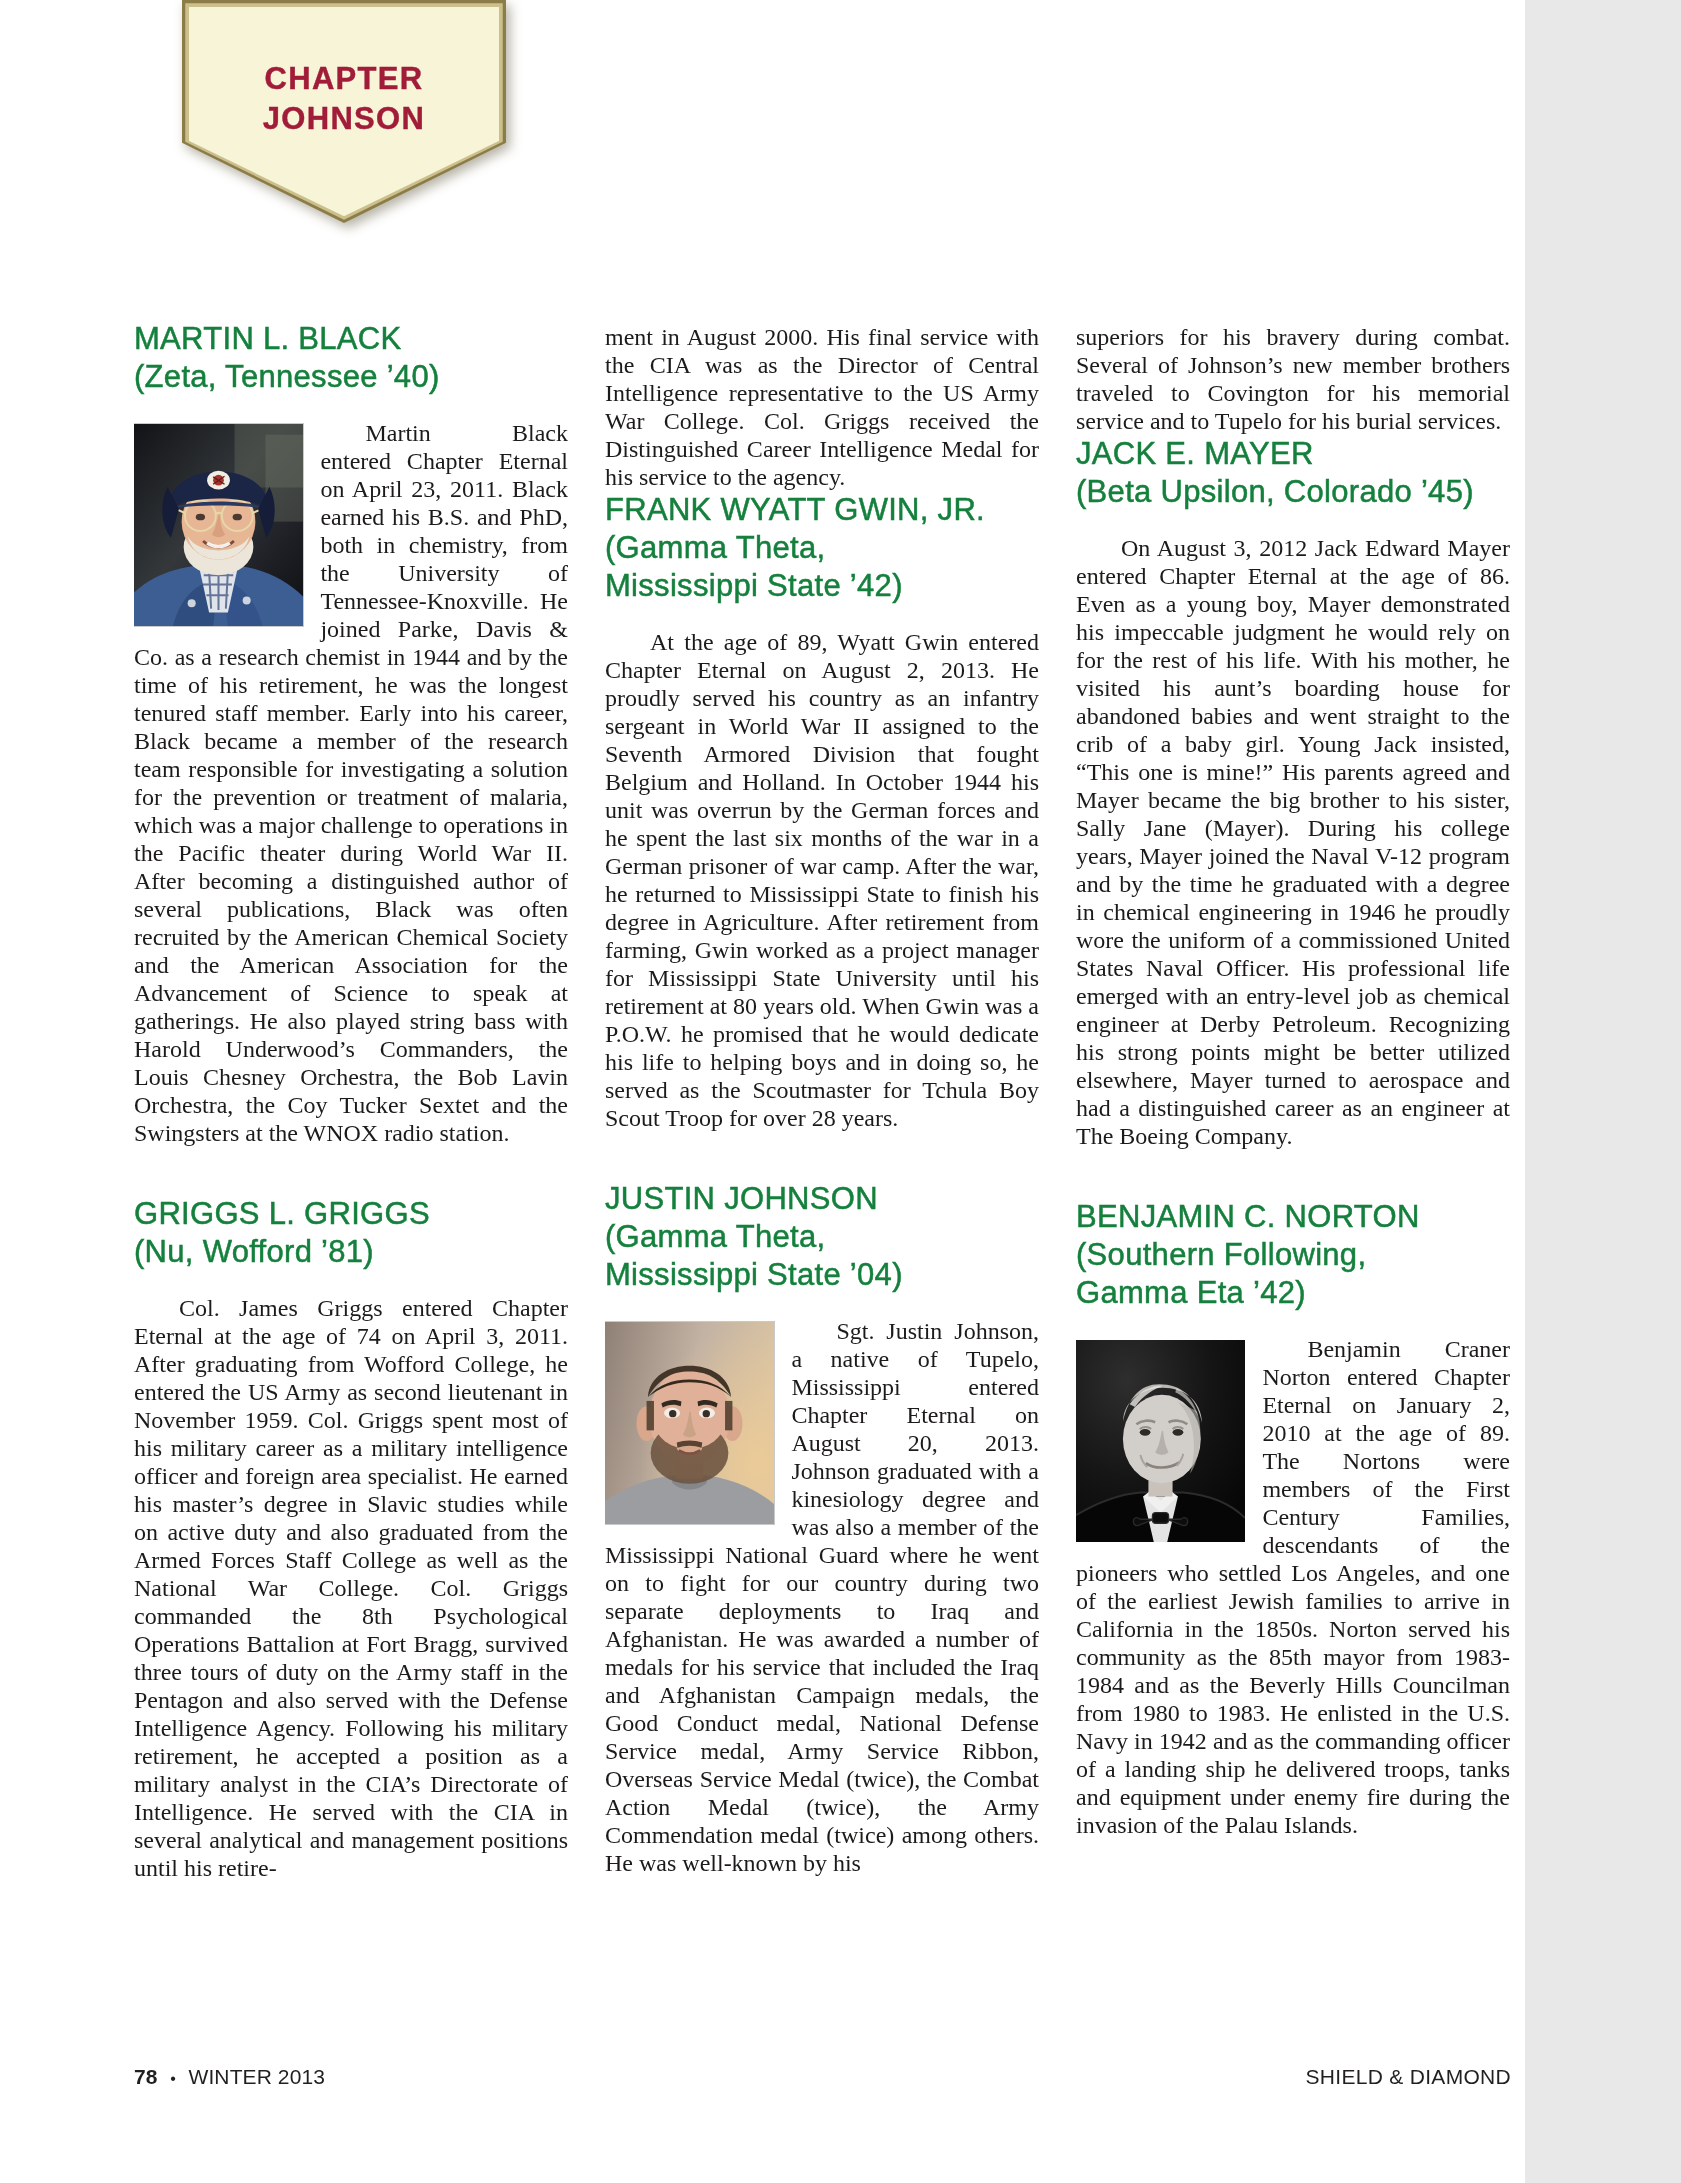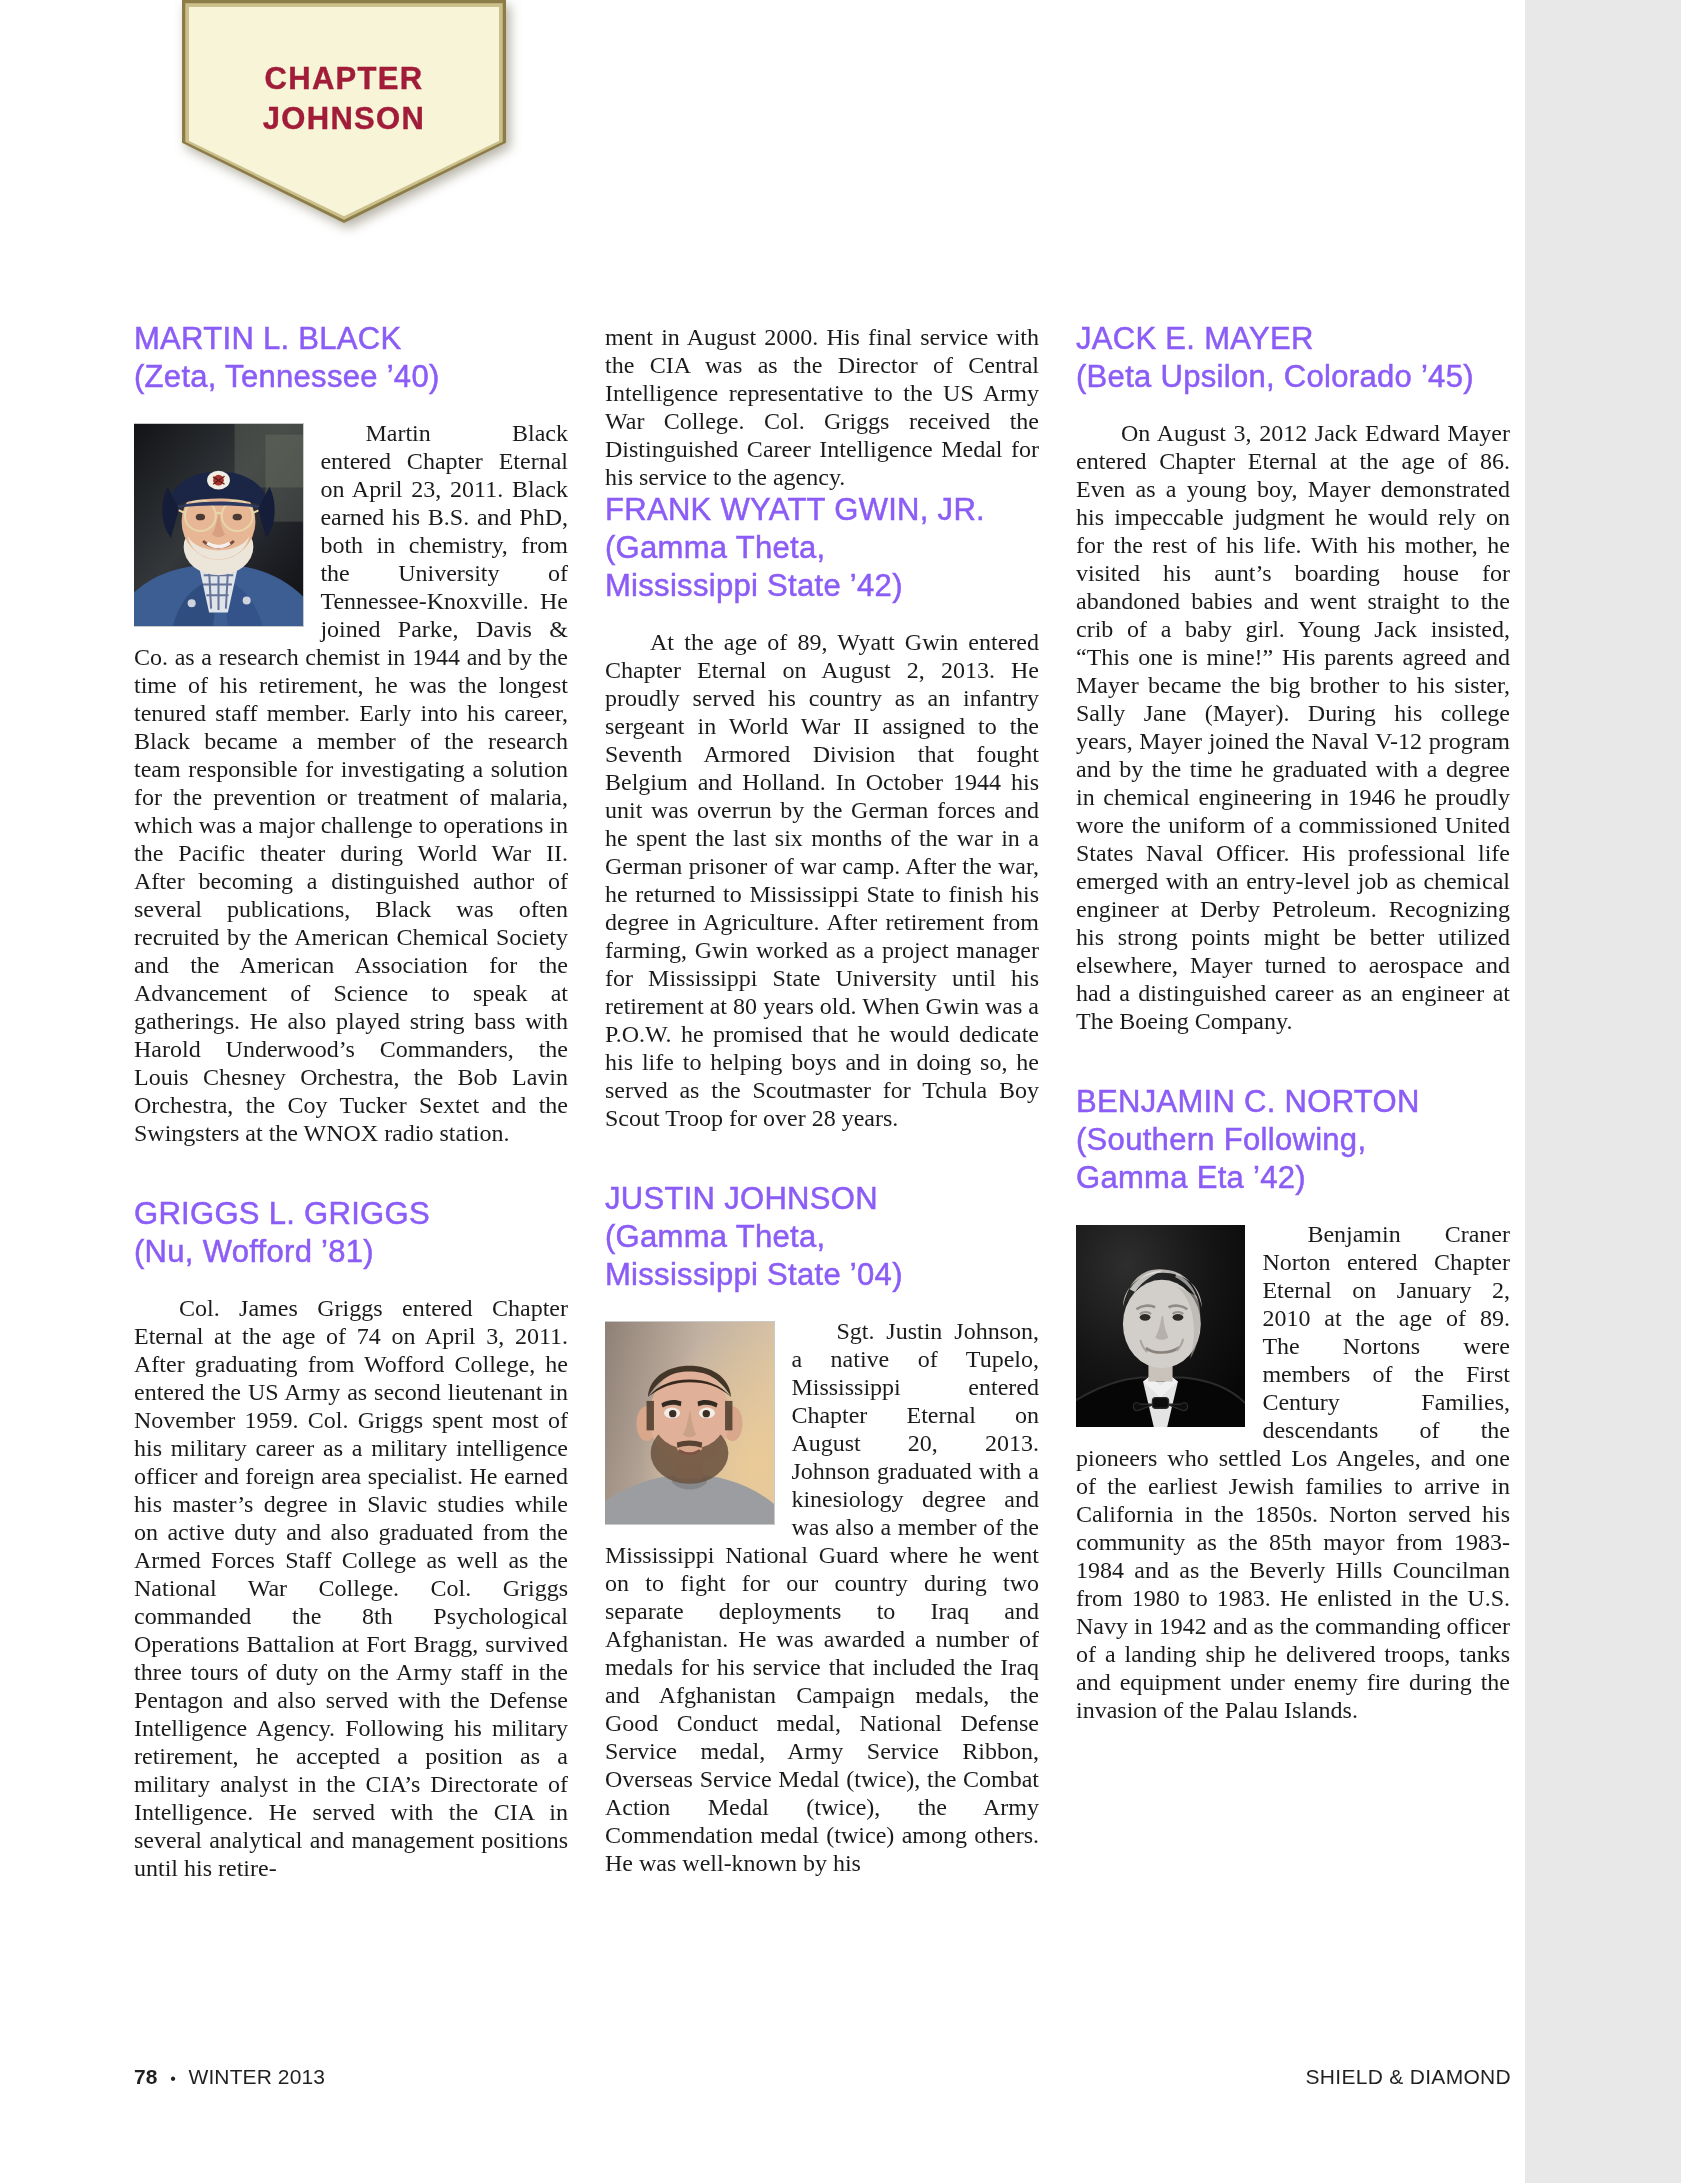--- a/index.html
+++ b/index.html
@@ -37,21 +37,21 @@
   }
   .col{width:434px;height:1740px;overflow:hidden;}
 
   .obit{margin:0;}
   .obit + .obit{margin-top:48px;}
   .obit-h{
     margin:0 0 23px 0;
     font-family:"Liberation Sans", sans-serif;
     font-weight:500;
     font-size:31px;line-height:38px;letter-spacing:0.3px;
-    color:#8b5cf6;
+    color:#15803d;
     -webkit-text-stroke:0.5px currentColor;
   }
   .obit-h span{display:block;}
 
   p.body{
     margin:0;
     font-size:24px;line-height:28px;
     color:#1c1b1a;
     text-align:justify;
   }
@@ -221,20 +221,23 @@
               <path d="M107 180 C119 176 133 176 145 180 L144 188 C133 184 119 184 108 188 Z" fill="#594433"></path>
               <path d="M110 192 C120 198 132 198 142 192" stroke="#7d5244" stroke-width="4" fill="none"></path>
             </svg>
           </span><span>Sgt. Justin Johnson, a native of Tupelo, Mississippi entered Chapter Eternal on August 20, 2013. Johnson graduated with a kinesiology degree and was also a member of the Mississippi National Guard where he went on to fight for our country during two separate deployments to Iraq and Afghanistan. He was awarded a number of medals for his service that included the Iraq and Afghanistan Campaign medals, the Good Conduct medal, National Defense Service medal, Army Service Ribbon, Overseas Service Medal (twice), the Combat Action Medal (twice), the Army Commendation medal (twice) among others. He was well-known by his</span>
         </p>
       </section>
     </div>
 
     <div class="col">
 
+      <p class="body cont">
+        <span>superiors for his bravery during combat. Several of Johnson’s new member brothers traveled to Covington for his memorial service and to Tupelo for his burial services.</span>
+      </p>
 
       <section class="obit">
         <h2 class="obit-h">
           <span>JACK E. MAYER</span>
           <span>(Beta Upsilon, Colorado ’45)</span>
         </h2>
         <p class="body indent">
           <span>On August 3, 2012 Jack Edward Mayer entered Chapter Eternal at the age of 86. Even as a young boy, Mayer demonstrated his impeccable judgment he would rely on for the rest of his life. With his mother, he visited his aunt’s boarding house for abandoned babies and went straight to the crib of a baby girl. Young Jack insisted, “This one is mine!” His parents agreed and Mayer became the big brother to his sister, Sally Jane (Mayer). During his college years, Mayer joined the Naval V-12 program and by the time he graduated with a degree in chemical engineering in 1946 he proudly wore the uniform of a commissioned United States Naval Officer.  His professional life emerged with an entry-level job as chemical engineer at Derby Petroleum. Recognizing his strong points might be better utilized elsewhere, Mayer turned to aerospace and had a distinguished career as an engineer at The Boeing Company.</span>
         </p>
       </section>

